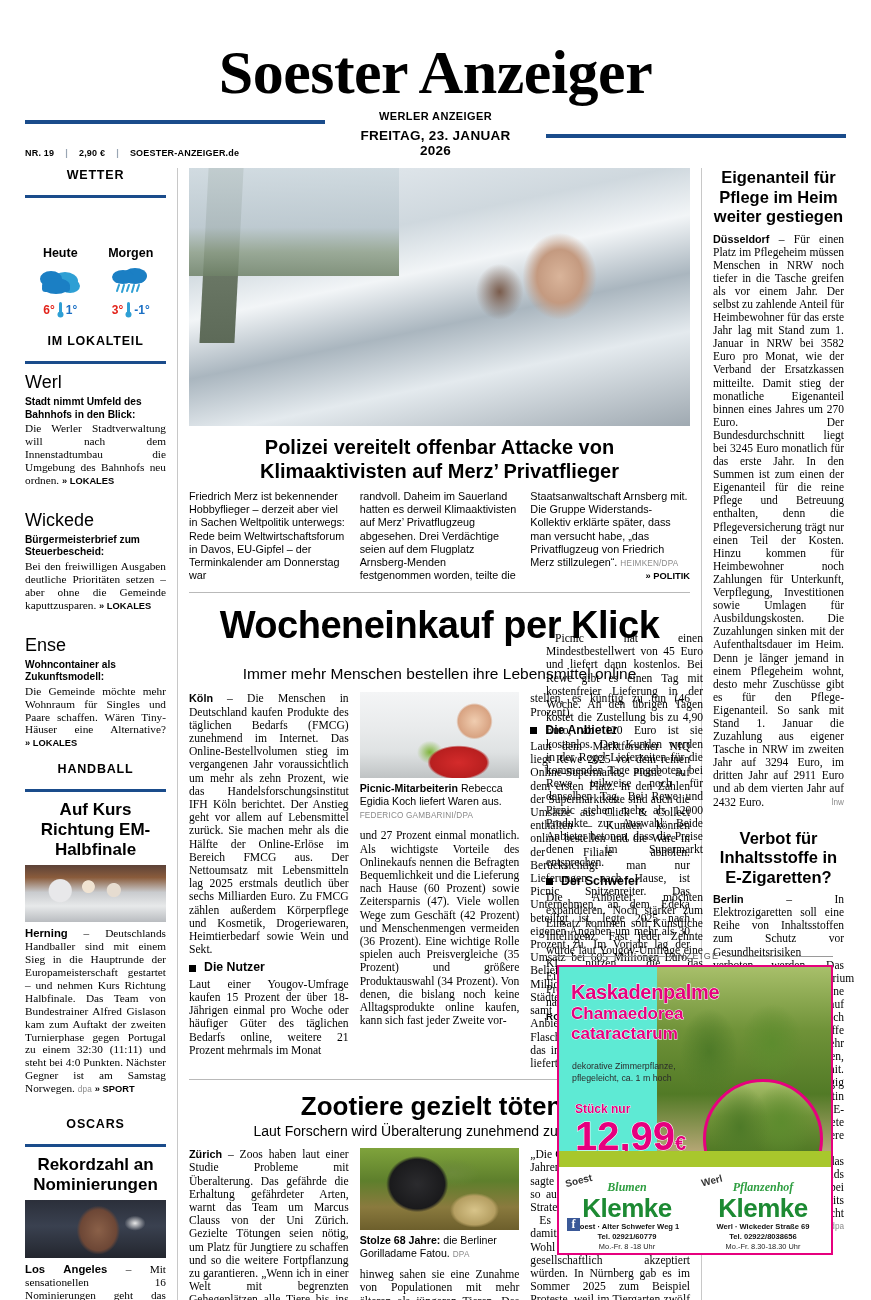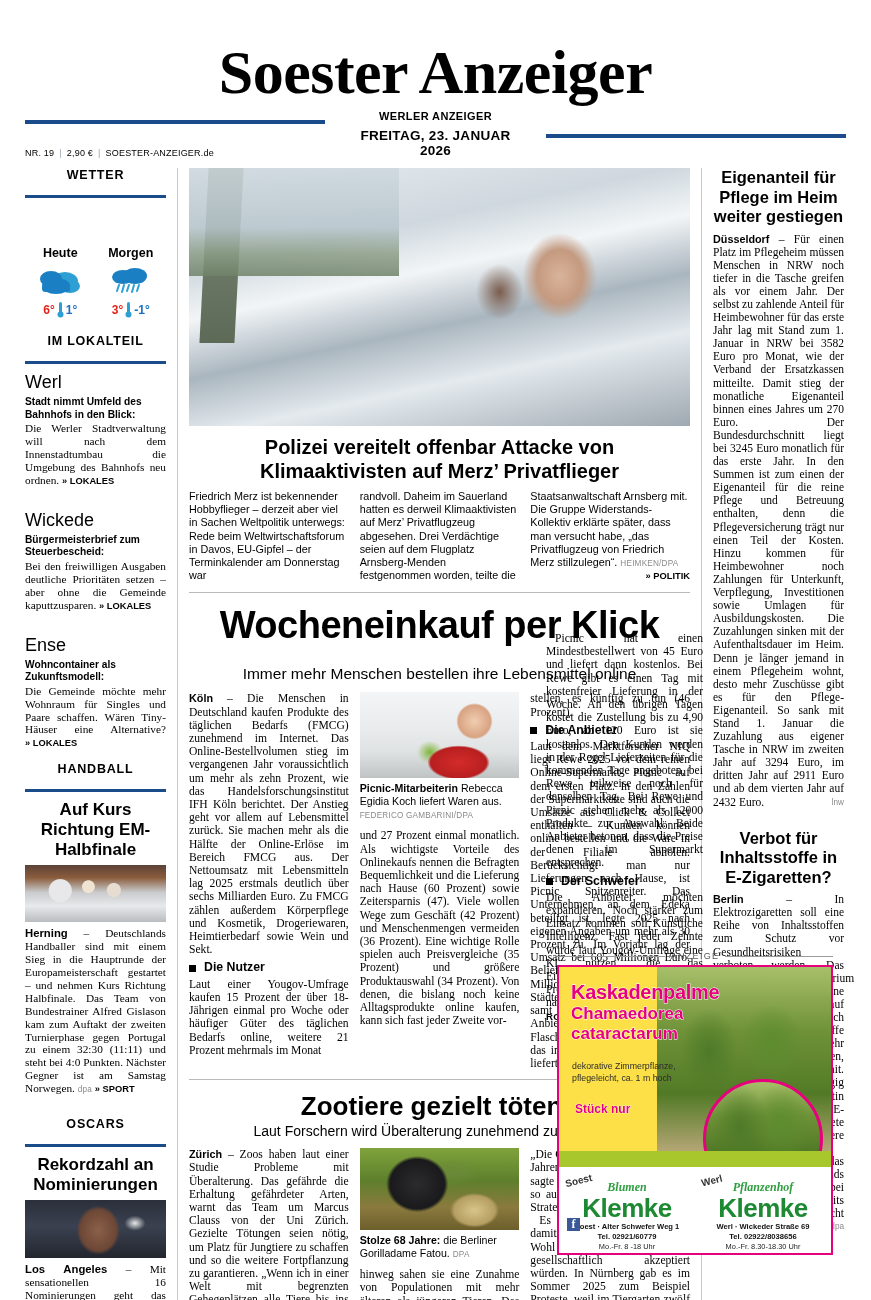--- a/index.html
+++ b/index.html
@@ -27,22 +27,22 @@
     height: 44px;
   }
   .mh-left { width: 330px; }
   .mh-center { flex: 1; text-align: center; }
   .mh-right { width: 330px; }
   .mh-rule { height: 4px; background: #1a4c8b; margin-bottom: 7px; }
   .mh-left .mh-rule { width: 300px; }
   .mh-right .mh-rule { width: 300px; margin-left: 30px; }
   .mh-meta {
     font-family: "Liberation Sans", sans-serif;
-    font-weight: normal; font-size: 9px; letter-spacing: 0.2px;
-    display: flex; gap: 5px; align-items: center; margin-top: 24px;
+    font-weight: bold; font-size: 9px; letter-spacing: 0.2px;
+    display: flex; gap: 11px; align-items: center; margin-top: 24px;
   }
   .mh-sep { color: #9aa6b4; }
   .mh-sub1 {
     font-family: "Liberation Sans", sans-serif;
     font-weight: bold; font-size: 11px; letter-spacing: 0.4px;
     margin-bottom: 6px;
   }
   .mh-sub2 {
     font-family: "Liberation Sans", sans-serif;
     font-weight: bold; font-size: 13.5px; letter-spacing: 0.3px;
@@ -188,21 +188,21 @@
   
   .anz-label {
     display: flex; align-items: center; gap: 6px;
     font-family: "Liberation Sans", sans-serif;
     font-size: 9px; letter-spacing: 1.3px; color: #555;
     margin-bottom: 4px;
   }
   .anz-label .ln { flex: 1; height: 1px; background: #9a9a9a; }
   .ad-box {
     border: 2px solid #e6007e; position: relative; overflow: hidden;
-    background: #fde047; height: 290px;
+    background: #5eead4; height: 290px;
   }
   .ad-photo-wrap {
     position: absolute; right: 0; top: 0; width: 64%; height: 74%;
     overflow: hidden;
   }
   .ad-blob {
     position: absolute; border-radius: 50%; border: 3px solid #e6007e; overflow: hidden;
   }
   .ad-h1 {
     font-family: "Liberation Sans", sans-serif;
@@ -614,20 +614,21 @@
       <div style="position:absolute; left:12px; top:14px; width:190px;">
         <div class="ad-h1">Kaskadenpalme</div>
         <div class="ad-h2">Chamaedorea</div>
         <div class="ad-h2">cataractarum</div>
       </div>
 
       <div class="ad-desc" style="position:absolute; left:13px; top:94px; width:110px;">dekorative Zimmerpflanze, pflegeleicht, ca. 1 m hoch</div>
 
       <div style="position:absolute; left:16px; top:135px;">
         <div class="ad-stueck">Stück nur</div>
+        <div class="ad-price"><span>12,99</span><span class="eur">€</span></div>
       </div>
 
       <div class="ad-fine" style="position:absolute; left:28px; top:190px;">Angebot gültig, solange Vorrat reicht</div>
 
       <div class="green-swoosh"></div>
 
       <div class="ad-footer">
         <div class="ad-shop">
           <div class="shop-city">Soest</div>
           <div class="shop-kind">Blumen</div>

